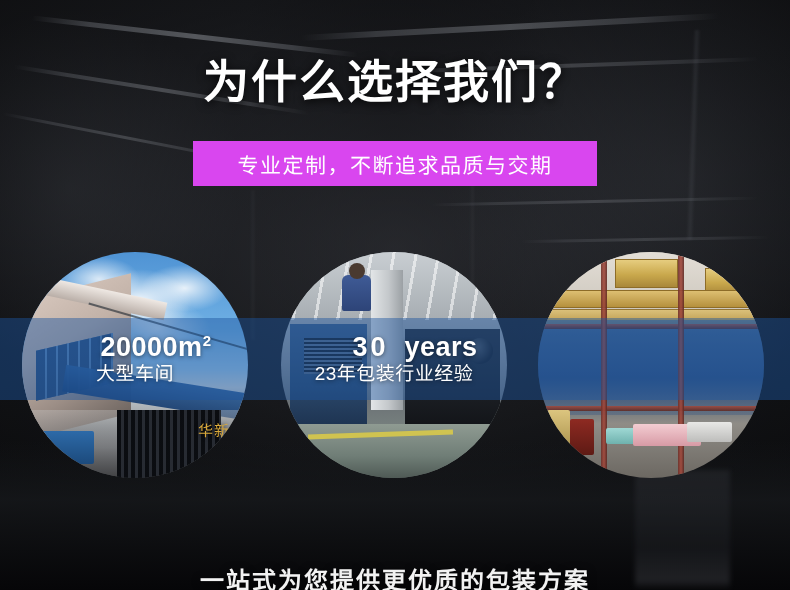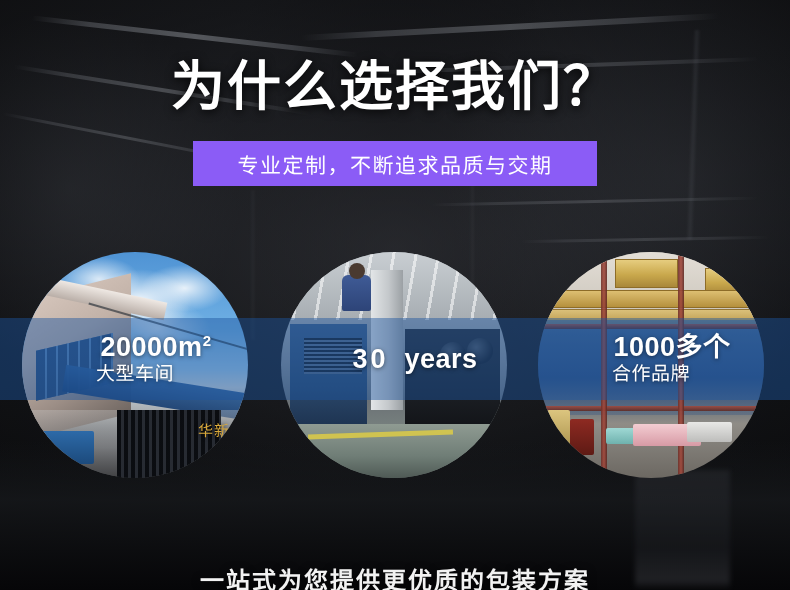--- a/index.html
+++ b/index.html
@@ -69,37 +69,37 @@
     opacity: .8;
   }
 
   
   .headline {
     position: absolute;
     left: 0; right: 0;
     top: 58px;
     text-align: center;
     color: #ffffff;
-    font-size: 54px;
+    font-size: 46px;
     font-weight: 700;
     letter-spacing: 2px;
     line-height: 1.05;
     text-shadow: 0 2px 10px rgba(0,0,0,.85);
     white-space: nowrap;
   }
 
   
   .subbanner {
     position: absolute;
     left: 50%;
     transform: translateX(-50%);
     top: 141px;
     width: 404px;
     height: 45px;
-    background: #8b5cf6;
+    background: #d946ef;
     display: flex;
     align-items: center;
     justify-content: center;
     color: #ffffff;
     font-size: 21px;
     font-weight: 500;
     letter-spacing: 1.5px;
     white-space: nowrap;
   }
 
@@ -427,22 +427,19 @@
 
   <div class="band"></div>
 
   <div class="caption cap1">
     <div class="cap-main"><span>20000m</span><sup>2</sup></div>
     <div class="cap-sub">大型车间</div>
   </div>
 
   <div class="caption cap2">
     <div class="cap-main"><span class="spaced">30</span>&nbsp; <span>years</span></div>
+    <div class="cap-sub">23年包装行业经验</div>
   </div>
 
-  <div class="caption cap3">
-    <div class="cap-main">1000多个</div>
-    <div class="cap-sub">合作品牌</div>
-  </div>
 
   <div class="footer">一站式为您提供更优质的包装方案</div>
 
 </div>
 
 </body></html>

